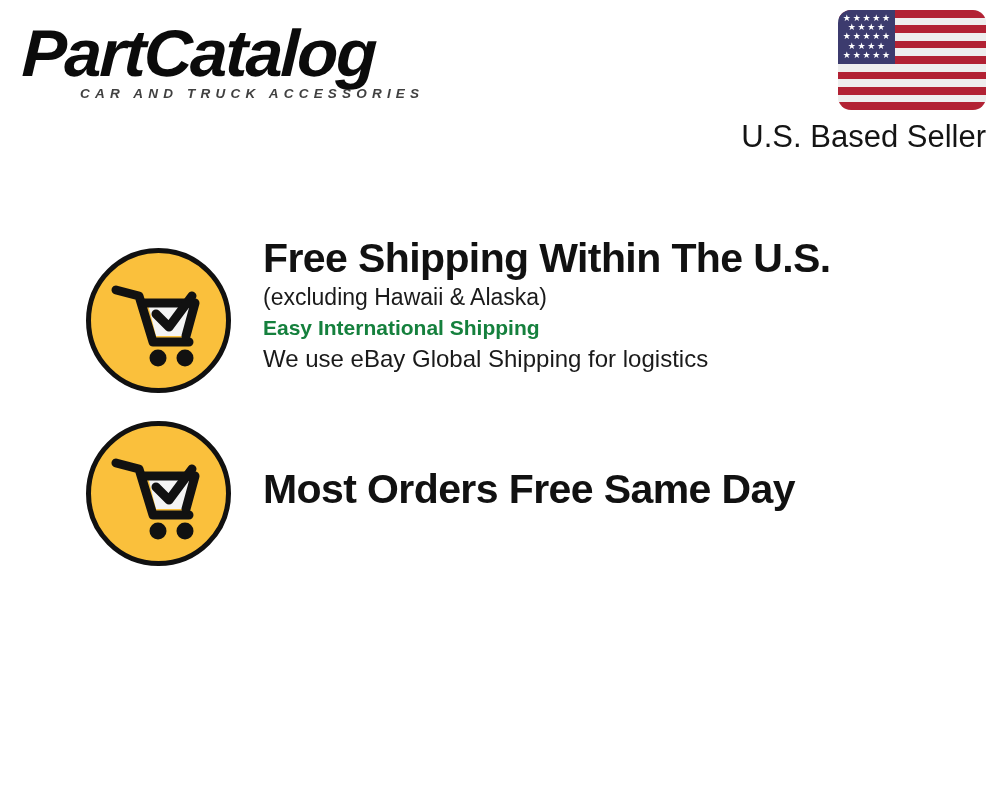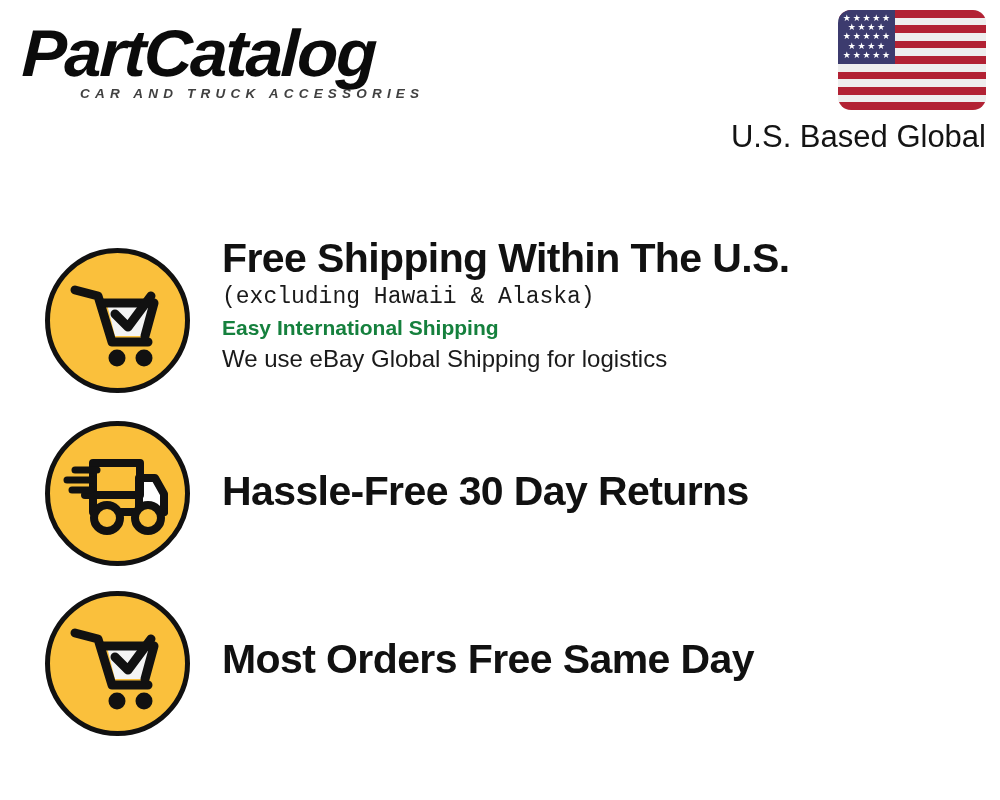--- a/index.html
+++ b/index.html
@@ -72,21 +72,21 @@
     font-weight:400;
     font-size:31px;
     line-height:36px;
     color:#141414;
     letter-spacing:0px;
     white-space:nowrap;
   }
 
   
   .features { position:absolute; left:0; top:248px; width:1000px; }
-  .feature { position:relative; height:172px; }
+  .feature { position:relative; height:172px;margin-left:41px; }
   .icon-wrap {
     position:absolute; left:45px; top:0;
     width:145px; height:145px;
   }
   .icon-circle {
     width:145px; height:145px;
     border-radius:50%;
     background:#fac03c;
     border:5px solid #111111;
     display:flex; align-items:center; justify-content:center;
@@ -97,21 +97,21 @@
   .f-title {
     font-family:"Liberation Sans", sans-serif;
     font-weight:700;
     font-size:41px;
     line-height:48px;
     letter-spacing:-0.6px;
     color:#111111;
     white-space:nowrap;
   }
   .f-sub {
-    font-family:Liberation Mono, monospace;
+    font-family:Liberation Sans, sans-serif;
     font-weight:400;
     font-size:23px;
     line-height:31px;
     color:#1a1a1a;
     white-space:nowrap;
   }
   .f-strong {
     font-family:"Liberation Sans", sans-serif;
     font-weight:700;
     font-size:21px;
@@ -191,21 +191,21 @@
           </div>
         <div class="starrow">
             <span>★</span>
             <span>★</span>
             <span>★</span>
             <span>★</span>
             <span>★</span>
           </div>
       </div>
     </div>
-    <div class="seller-text">U.S. Based Global</div>
+    <div class="seller-text">U.S. Based Seller</div>
   </div>
 
   <div class="features">
 
     <div class="feature r1">
       <div class="icon-wrap">
         <div class="icon-circle">
           <svg width="105" height="95" viewBox="0 0 105 95" aria-hidden="true">
             <polygon points="42,31 85,31 77,63 50,63" fill="#f4f4f4"></polygon>
             <path d="M10 17 L33 23 L47 69 L83 69" fill="none" stroke="#111111" stroke-width="9" stroke-linecap="round" stroke-linejoin="round"></path>
@@ -217,41 +217,20 @@
         </div>
       </div>
       <div class="feature-text">
         <div class="f-title">Free Shipping Within The U.S.</div>
         <div class="f-sub">(excluding Hawaii &amp; Alaska)</div>
         <div class="f-strong">Easy International Shipping</div>
         <div class="f-note">We use eBay Global Shipping for logistics</div>
       </div>
     </div>
 
-    <div class="feature r2">
-      <div class="icon-wrap">
-        <div class="icon-circle">
-          <svg width="110" height="88" viewBox="0 0 110 88" aria-hidden="true">
-            <path d="M76 28 L92 28 L101 44 L101 62 L76 62 Z" fill="#ffffff"></path>
-            <path d="M76 28 L92 28 L101 44 L101 62 L76 62 Z" fill="none" stroke="#111111" stroke-width="8" stroke-linejoin="round"></path>
-            <rect x="30" y="13" width="47" height="32" fill="none" stroke="#111111" stroke-width="8" stroke-linejoin="round"></rect>
-            <path d="M30 45 L30 62 L101 62" fill="none" stroke="#111111" stroke-width="8" stroke-linejoin="round" stroke-linecap="round"></path>
-            <path d="M22 45 L30 45" fill="none" stroke="#111111" stroke-width="8" stroke-linecap="round"></path>
-            <path d="M12 20 L34 20" stroke="#111111" stroke-width="7" stroke-linecap="round"></path>
-            <path d="M4 30 L30 30" stroke="#111111" stroke-width="7" stroke-linecap="round"></path>
-            <path d="M9 40 L28 40" stroke="#111111" stroke-width="7" stroke-linecap="round"></path>
-            <circle cx="44" cy="68" r="13" fill="#fac03c" stroke="#111111" stroke-width="8"></circle>
-            <circle cx="85" cy="68" r="13" fill="#fac03c" stroke="#111111" stroke-width="8"></circle>
-          </svg>
-        </div>
-      </div>
-      <div class="feature-text">
-        <div class="f-title">Hassle-Free 30 Day Returns</div>
-      </div>
-    </div>
 
     <div class="feature r3">
       <div class="icon-wrap">
         <div class="icon-circle">
           <svg width="105" height="95" viewBox="0 0 105 95" aria-hidden="true">
             <polygon points="42,31 85,31 77,63 50,63" fill="#f4f4f4"></polygon>
             <path d="M10 17 L33 23 L47 69 L83 69" fill="none" stroke="#111111" stroke-width="9" stroke-linecap="round" stroke-linejoin="round"></path>
             <path d="M38 30 L89 30 L80 63" fill="none" stroke="#111111" stroke-width="9" stroke-linecap="round" stroke-linejoin="round"></path>
             <path d="M50 41 L63 54 L86 23" fill="none" stroke="#111111" stroke-width="9" stroke-linecap="round" stroke-linejoin="round"></path>
             <circle cx="52" cy="85" r="8.5" fill="#111111"></circle>

